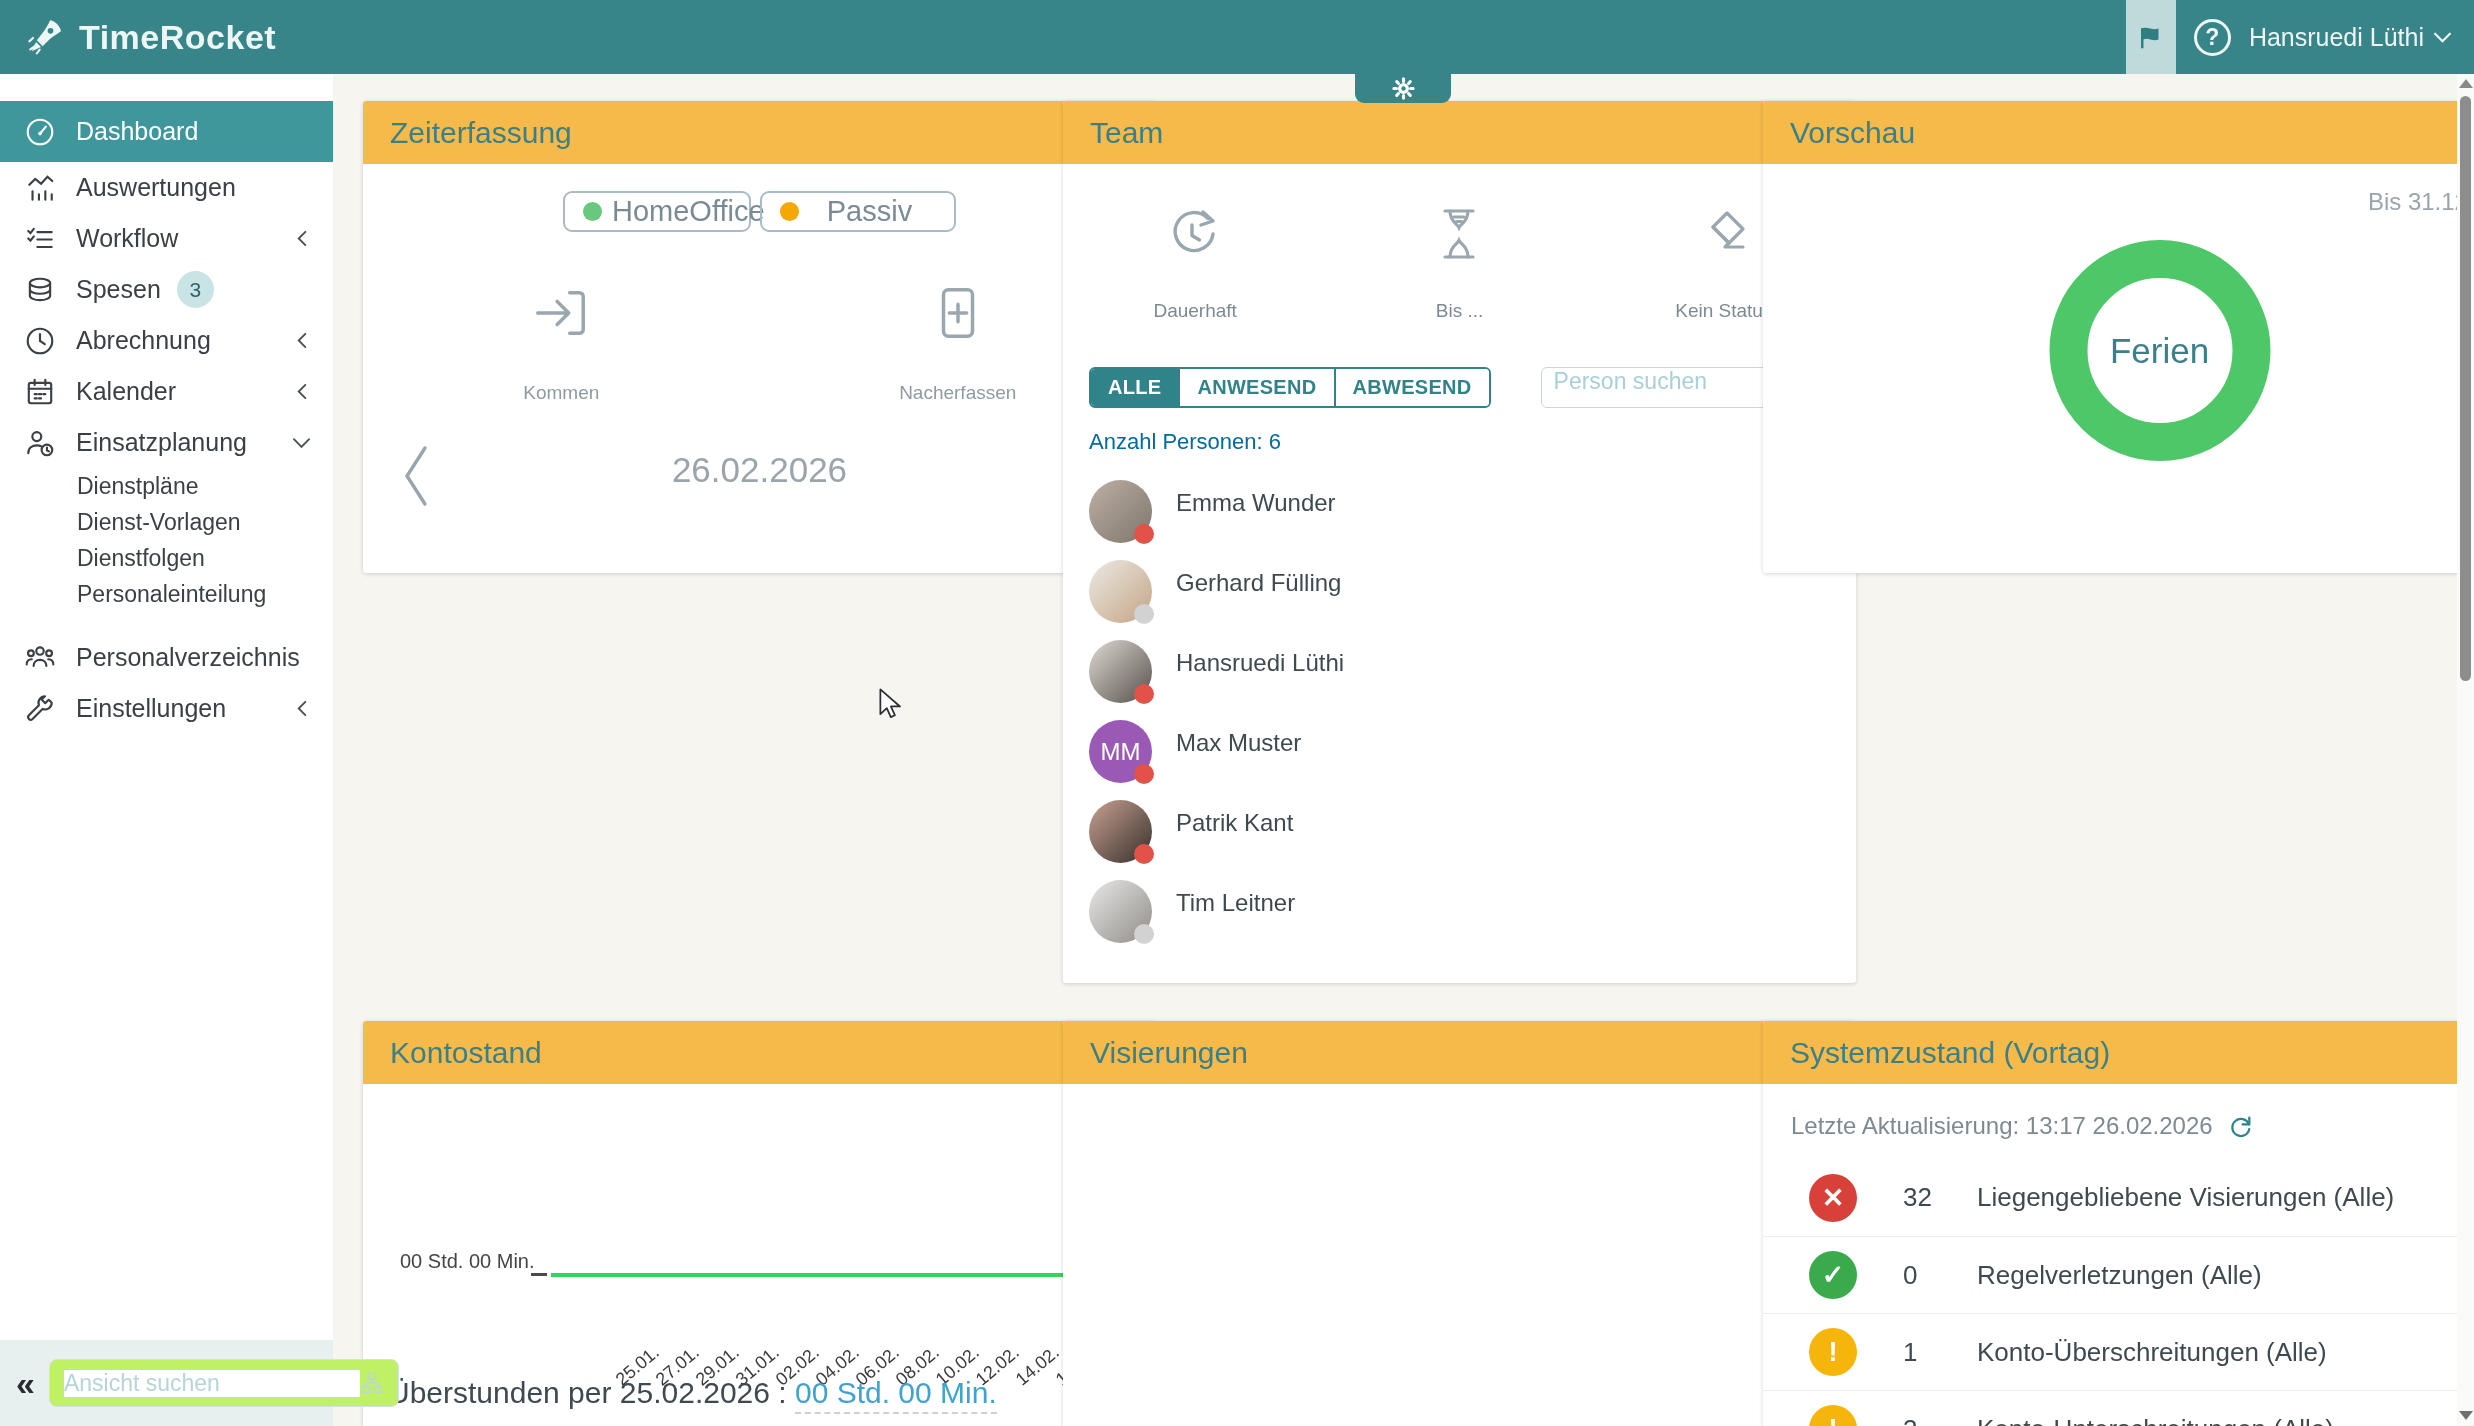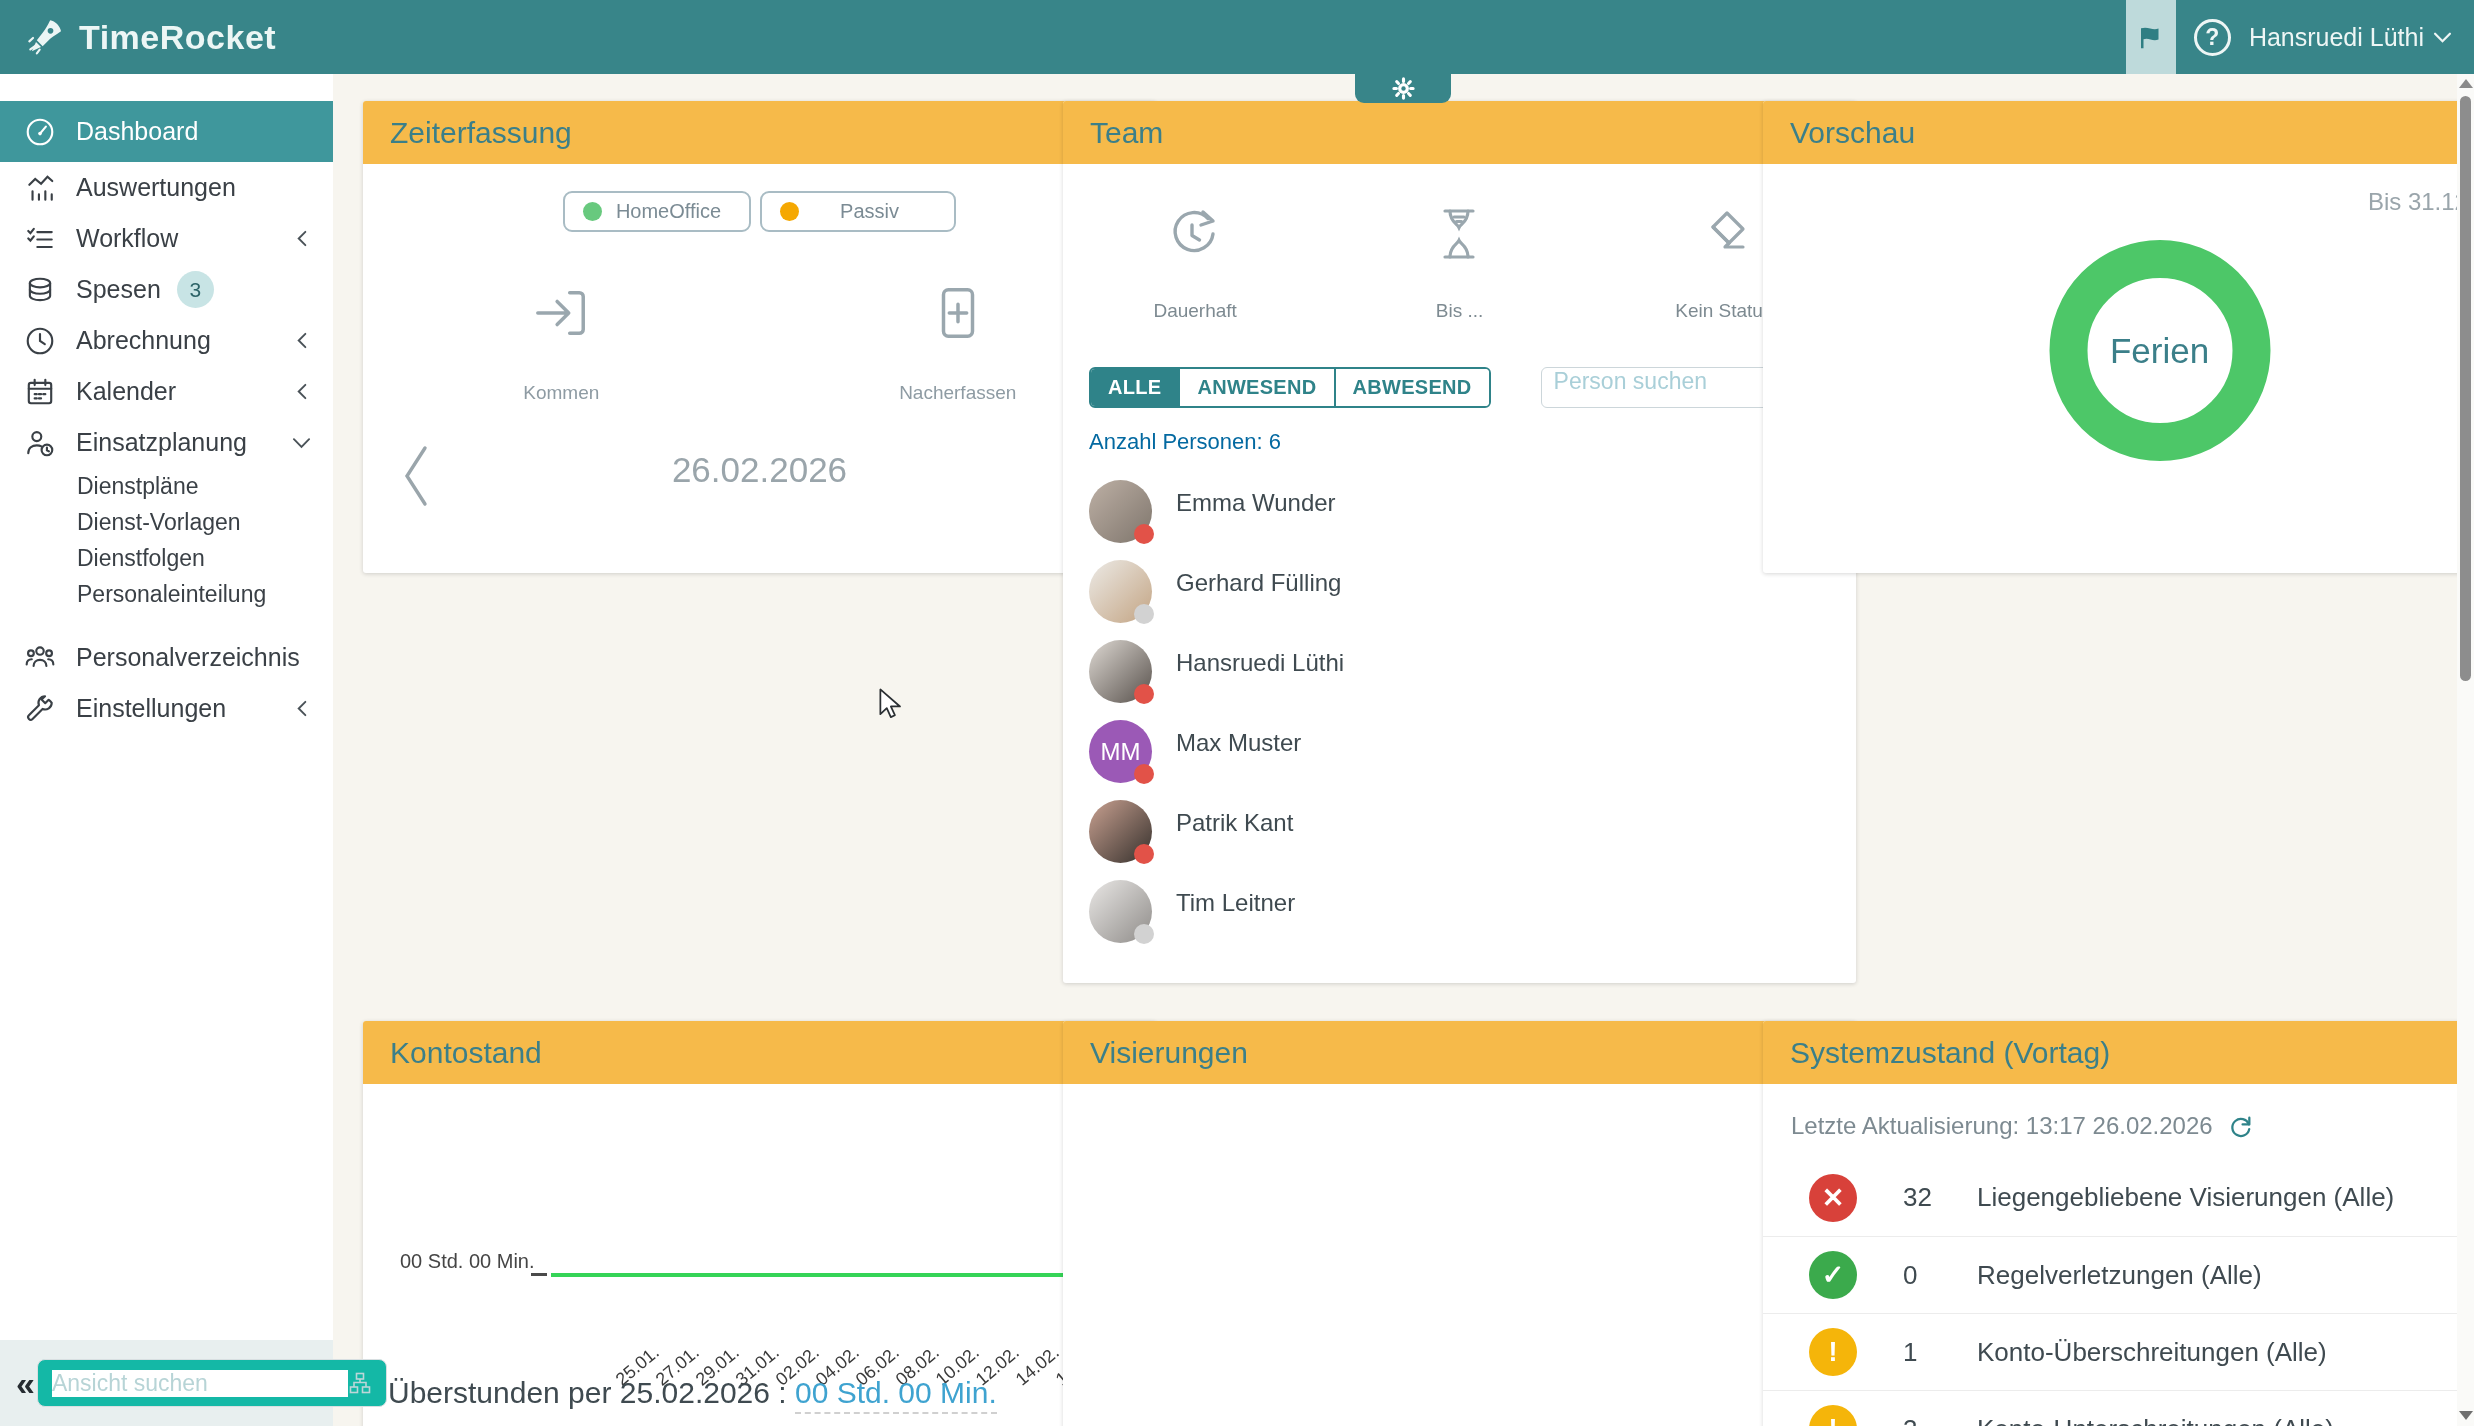--- a/index.html
+++ b/index.html
@@ -47,21 +47,21 @@
     display:flex; align-items:center; justify-content:center;
   }
   .nav-sub { height:36px; display:flex; align-items:center; padding-left:77px; font-size:23px; color:#3a4046; }
   .nav-gap { height:20px; }
   .sidebar-footer {
     position:absolute; left:0; right:0; bottom:0; height:86px; background:#e8efef;
     display:flex; align-items:center; padding:0 16px;
   }
   .collapse-btn { font-size:34px; font-weight:bold; color:#262c31; line-height:1; }
   .view-search {
-    margin-left:2px; flex:1; height:48px; background:#14b8a6;
+    margin-left:14px; flex:1; height:48px; background:#bef264;
     border:1px solid #d8dfe1; border-radius:8px;
     display:flex; align-items:center; padding:0 14px;
   }
   .view-search input { border:none; outline:none; flex:1; font-size:23px; font-family:inherit; color:#3a4046; min-width:0; }
   .view-search input::placeholder { color:#b7d4d6; }
 
   
   .content { position:absolute; left:333px; top:74px; right:0; bottom:0; overflow:hidden; }
   .gear-tab {
     position:absolute; left:1070px; transform:translateX(-50%); top:0;
@@ -77,21 +77,21 @@
   #card-team          { left:730px; top:27px;  height:882px; }
   #card-vorschau      { left:1430px;top:27px;  height:472px; }
   #card-kontostand    { left:30px;  top:947px; height:560px; }
   #card-visierungen   { left:730px; top:947px; height:560px; }
   #card-system        { left:1430px;top:947px; height:560px; }
 
   
   .pill-row { display:flex; justify-content:center; gap:9px; margin-top:27px; }
   .pill {
     height:41px; border:2px solid #a9bcc4; border-radius:9px;
-    display:flex; align-items:center; font-size:20px; color:#7b8b94;
+    display:flex; align-items:center; font-size:29px; color:#7b8b94;
   }
   .pill .dot { width:19px; height:19px; border-radius:50%; margin-left:18px; flex:none; }
   .dot-green { background:#68c97e; } .dot-amber { background:#f5a802; }
   .pill .pl { flex:1; text-align:center; padding:0 24px 0 10px; }
   .pill.homeoffice { width:188px; } .pill.passiv { width:196px; }
   .actions-row { display:flex; margin-top:52px; }
   .action { width:50%; display:flex; flex-direction:column; align-items:center; }
   .action-label { margin-top:40px; font-size:19px; color:#8e9ba3; }
   .date-row { position:relative; margin-top:46px; }
   .date-nav { position:absolute; left:34px; top:-8px; }

